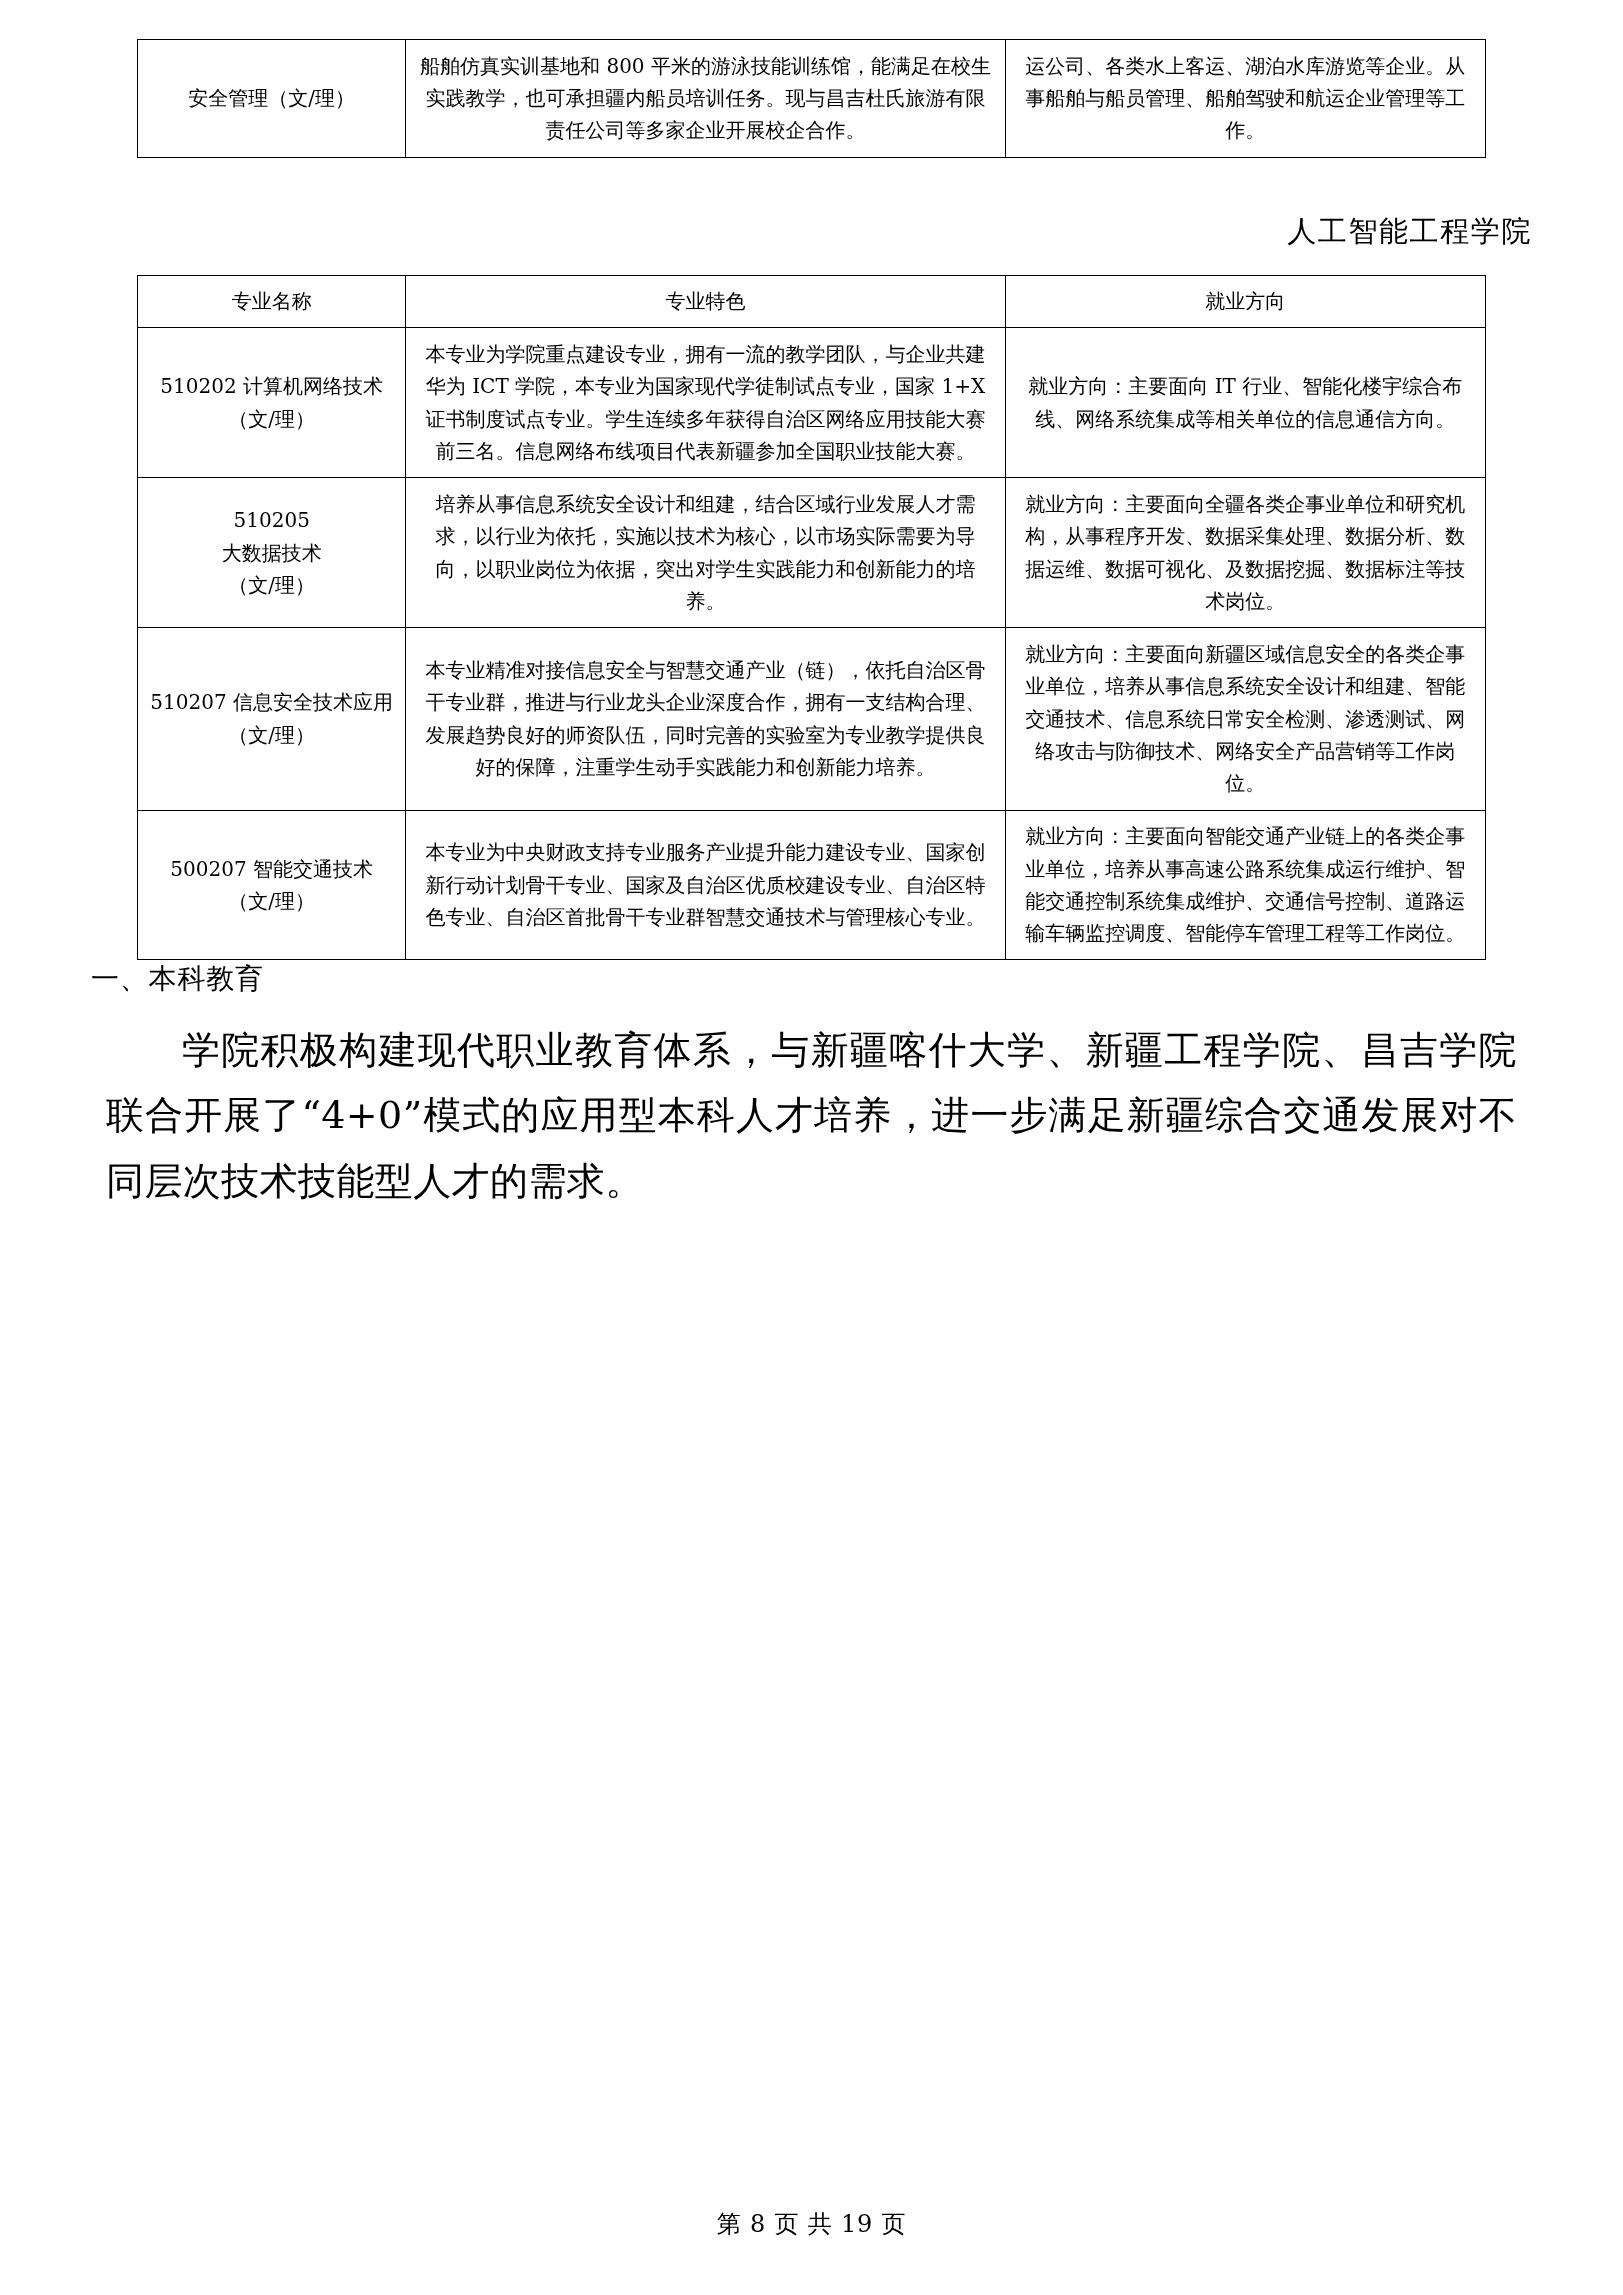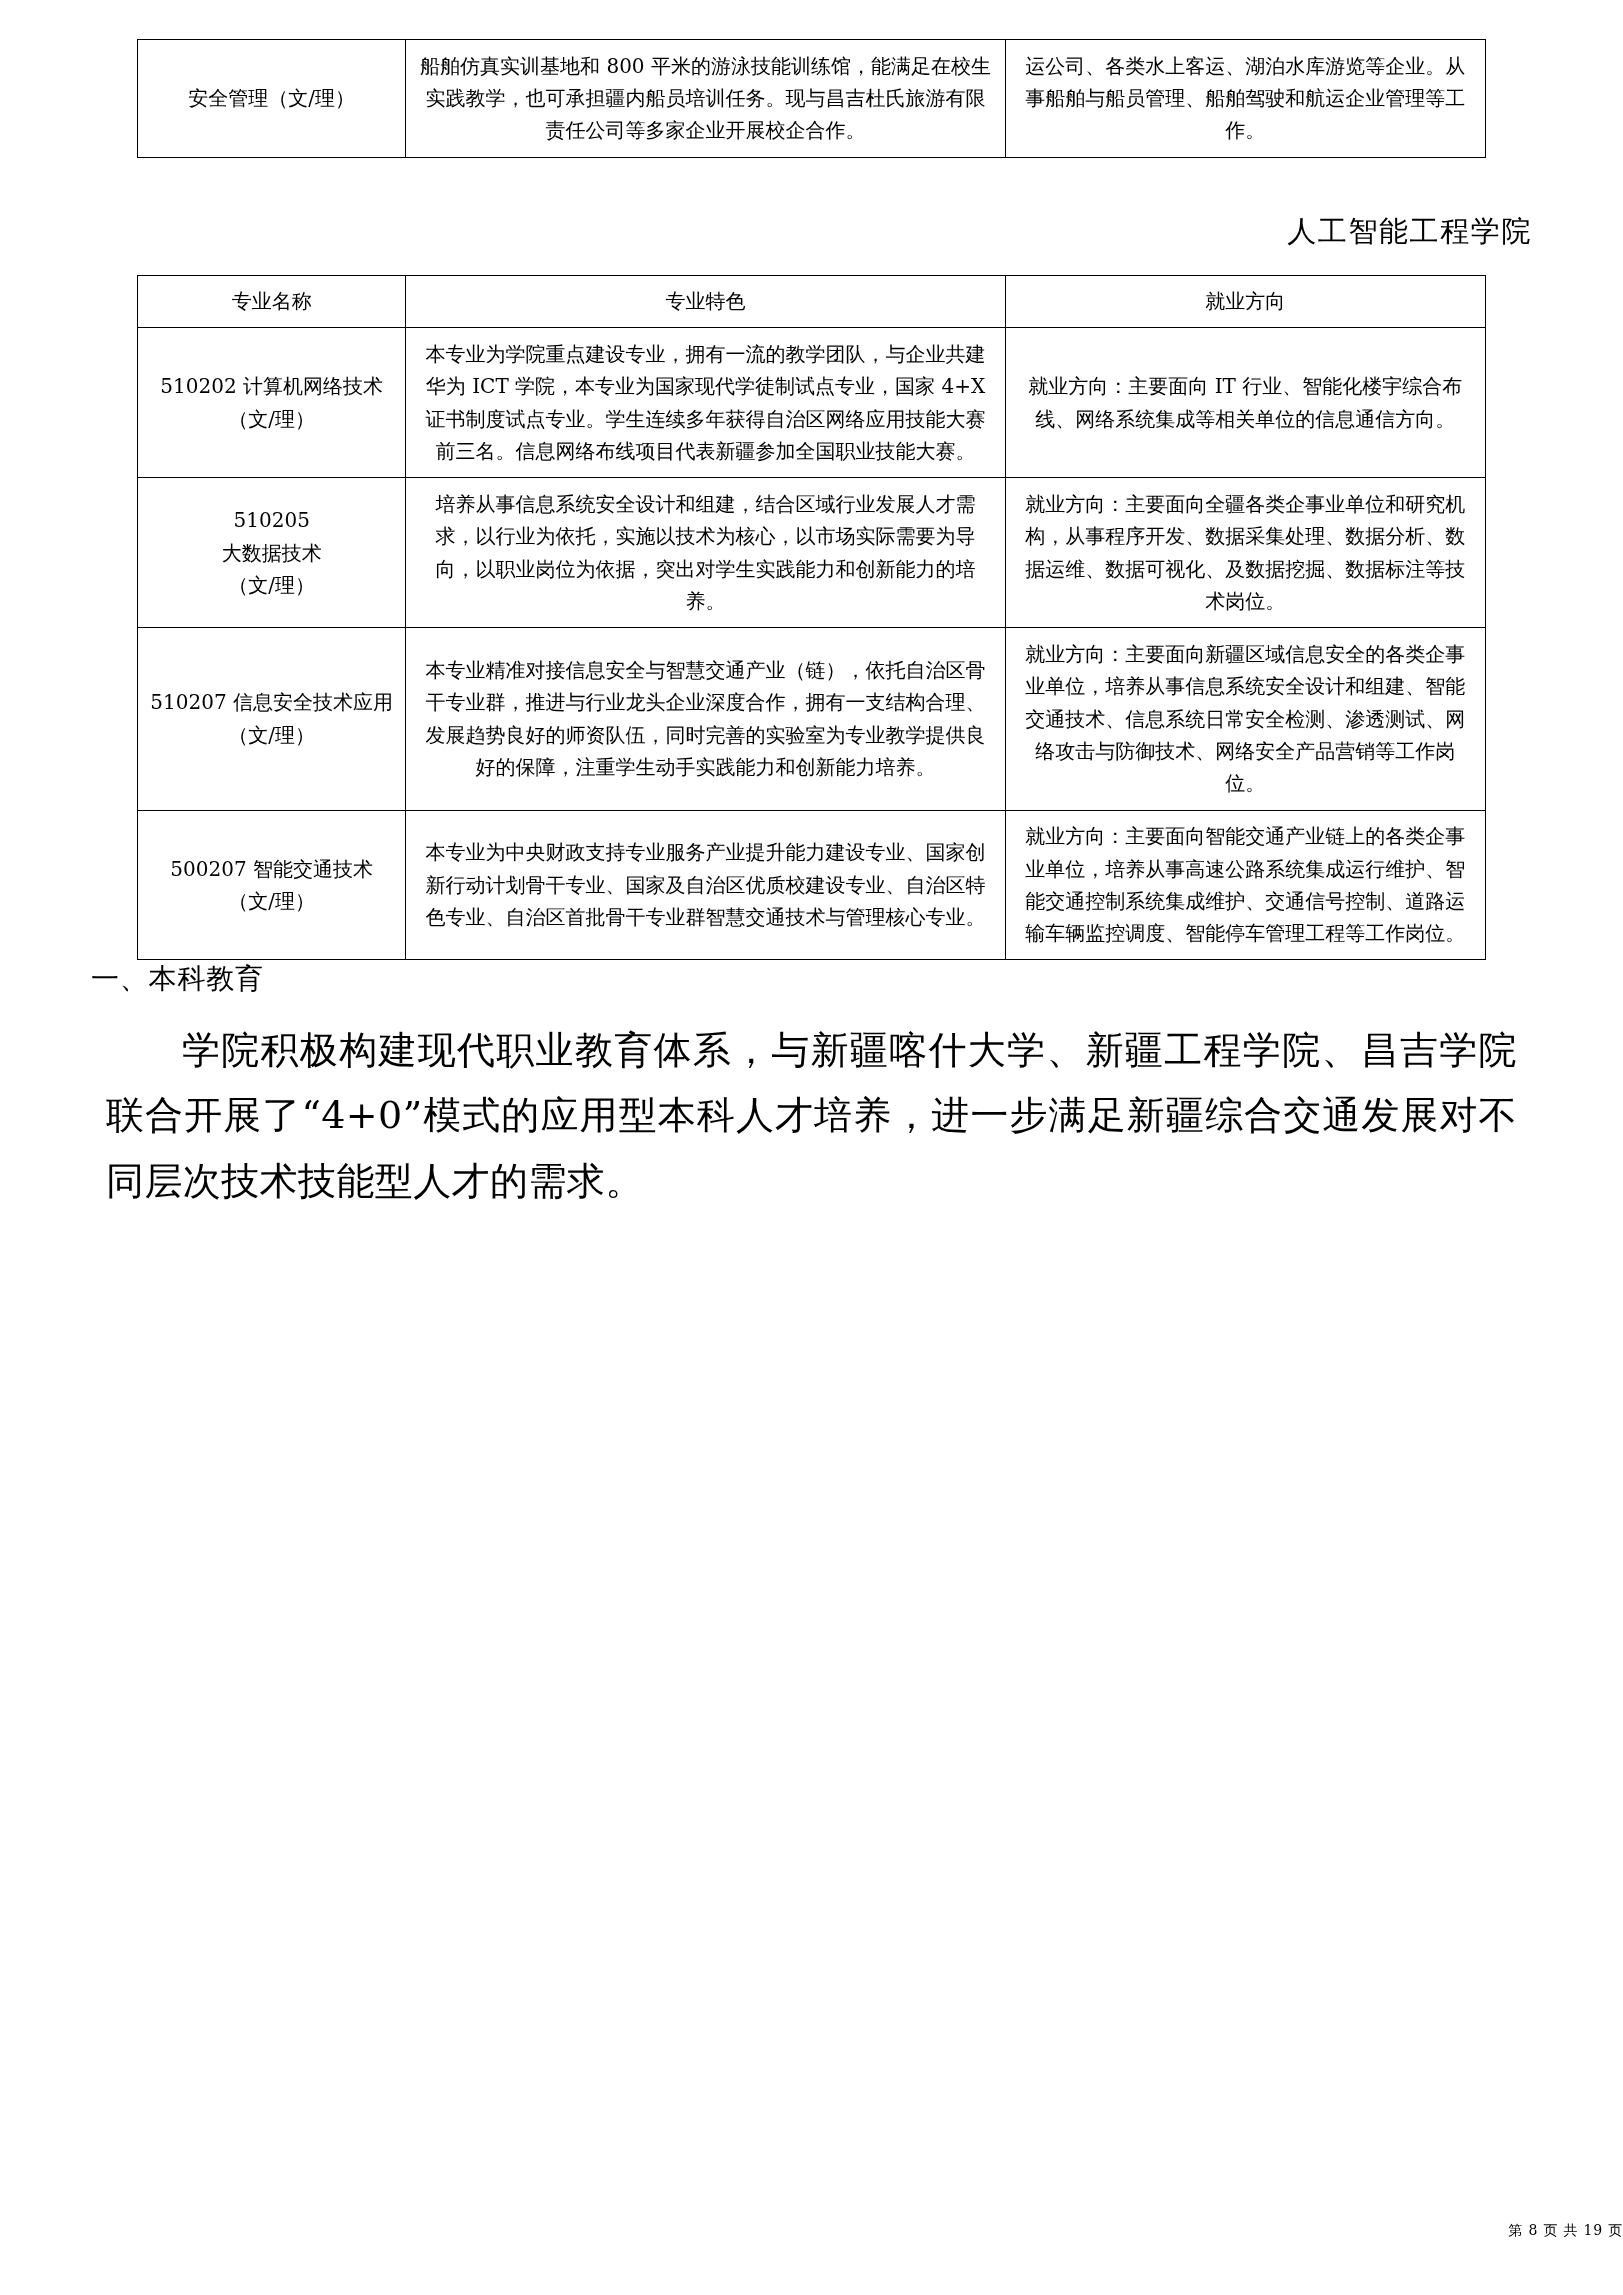--- a/index.html
+++ b/index.html
@@ -81,22 +81,22 @@
     text-align: justify;
     text-justify: inter-ideograph;
   }
 
   
   .footer {
     position: absolute;
     left: 0;
     right: 0;
     bottom: 55px;
-    text-align: right;
-    font-size: 14px;
+    text-align: center;
+    font-size: 24px;
     letter-spacing: 0.8px;
   }
   .footer .num { font-family: "DejaVu Serif", "Liberation Serif", serif; }
 </style>
 </head>
 <body>
 
 <div class="page">
 
   <table class="doc-table table-top">
@@ -115,21 +115,21 @@
     <thead>
       <tr>
         <th class="col-name">专业名称</th>
         <th class="col-feat">专业特色</th>
         <th class="col-job">就业方向</th>
       </tr>
     </thead>
     <tbody>
       <tr>
         <td class="col-name">510202 计算机网络技术（文/理）</td>
-        <td class="col-feat justify">本专业为学院重点建设专业，拥有一流的教学团队，与企业共建华为 ICT 学院，本专业为国家现代学徒制试点专业，国家 4+X 证书制度试点专业。学生连续多年获得自治区网络应用技能大赛前三名。信息网络布线项目代表新疆参加全国职业技能大赛。</td>
+        <td class="col-feat justify">本专业为学院重点建设专业，拥有一流的教学团队，与企业共建华为 ICT 学院，本专业为国家现代学徒制试点专业，国家 1+X 证书制度试点专业。学生连续多年获得自治区网络应用技能大赛前三名。信息网络布线项目代表新疆参加全国职业技能大赛。</td>
         <td class="col-job justify">就业方向：主要面向 IT 行业、智能化楼宇综合布线、网络系统集成等相关单位的信息通信方向。</td>
       </tr>
       <tr>
         <td class="col-name" style="white-space:pre-line;">510205
 大数据技术
 （文/理）</td>
         <td class="col-feat justify">培养从事信息系统安全设计和组建，结合区域行业发展人才需求，以行业为依托，实施以技术为核心，以市场实际需要为导向，以职业岗位为依据，突出对学生实践能力和创新能力的培养。</td>
         <td class="col-job justify">就业方向：主要面向全疆各类企事业单位和研究机构，从事程序开发、数据采集处理、数据分析、数据运维、数据可视化、及数据挖掘、数据标注等技术岗位。</td>
       </tr>
       <tr>

